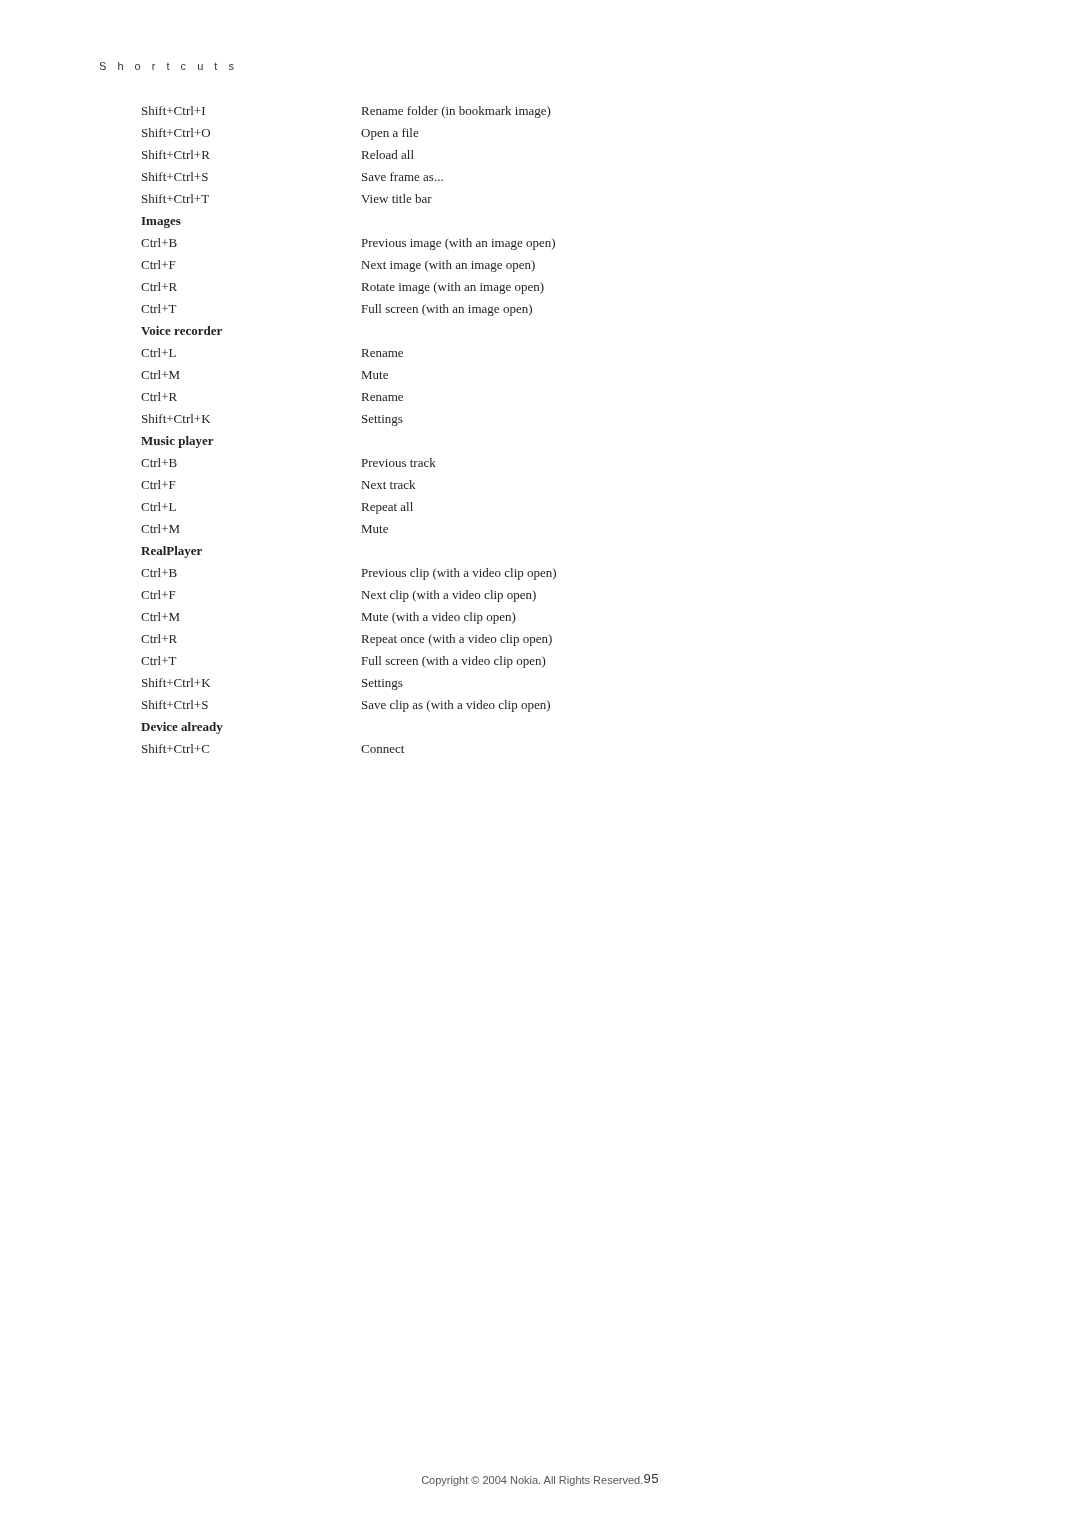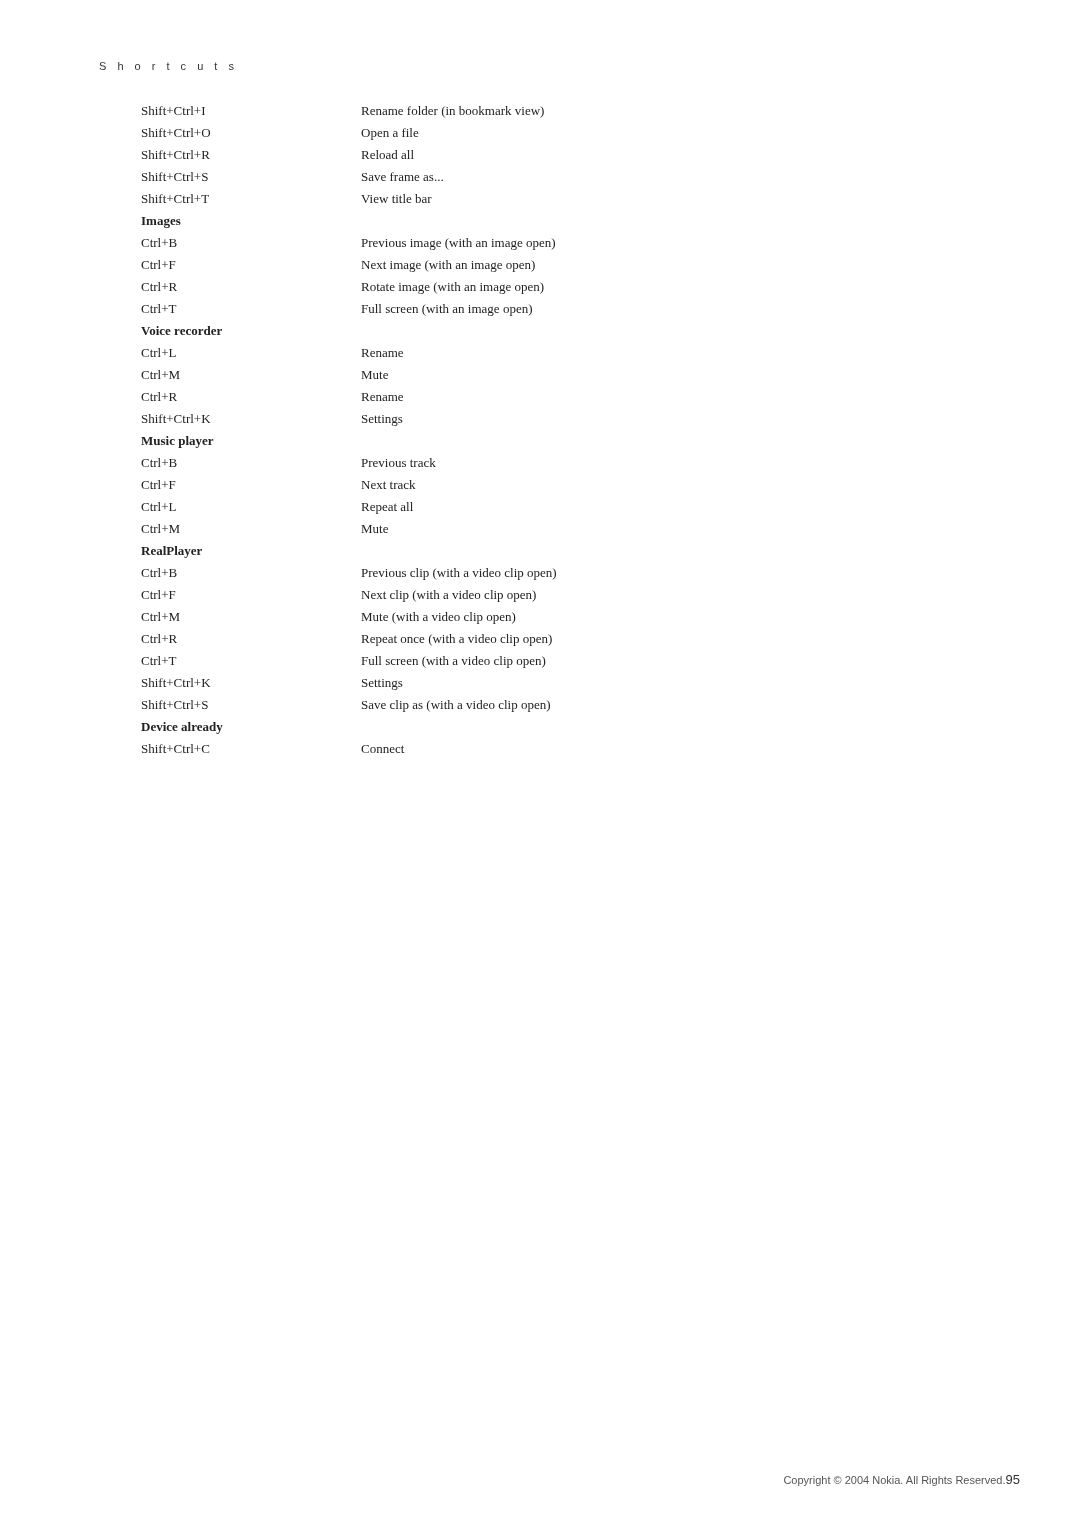--- a/index.html
+++ b/index.html
@@ -62,48 +62,48 @@
       color: #111;
     }
 
     .footer {
       position: absolute;
       bottom: 40px;
       left: 0;
       right: 0;
       width: 100%;
       display: flex;
-      justify-content: flex-end;
+      justify-content: center;
       align-items: center;
       padding: 0 60px;
     }
 
     .footer-copyright {
       font-size: 11px;
       font-family: Arial, sans-serif;
       color: #555;
     }
 
     .footer-page-number {
       font-size: 13px;
-      font-family: Liberation Sans, sans-serif;
+      font-family: Liberation Mono, monospace;
       color: #333;
     }
   </style>
 </head>
 <body>
 
 <div class="page-container">
   <div class="page-title">S h o r t c u t s</div>
 
   <table class="shortcuts-table">
     <tbody id="shortcuts-body">
     <tr>
           <td>Shift+Ctrl+I</td>
-          <td>Rename folder (in bookmark view)</td>
+          <td>Rename folder (in bookmark image)</td>
         </tr>
         <tr>
           <td>Shift+Ctrl+O</td>
           <td>Open a file</td>
         </tr>
         <tr>
           <td>Shift+Ctrl+R</td>
           <td>Reload all</td>
         </tr>
         <tr>

